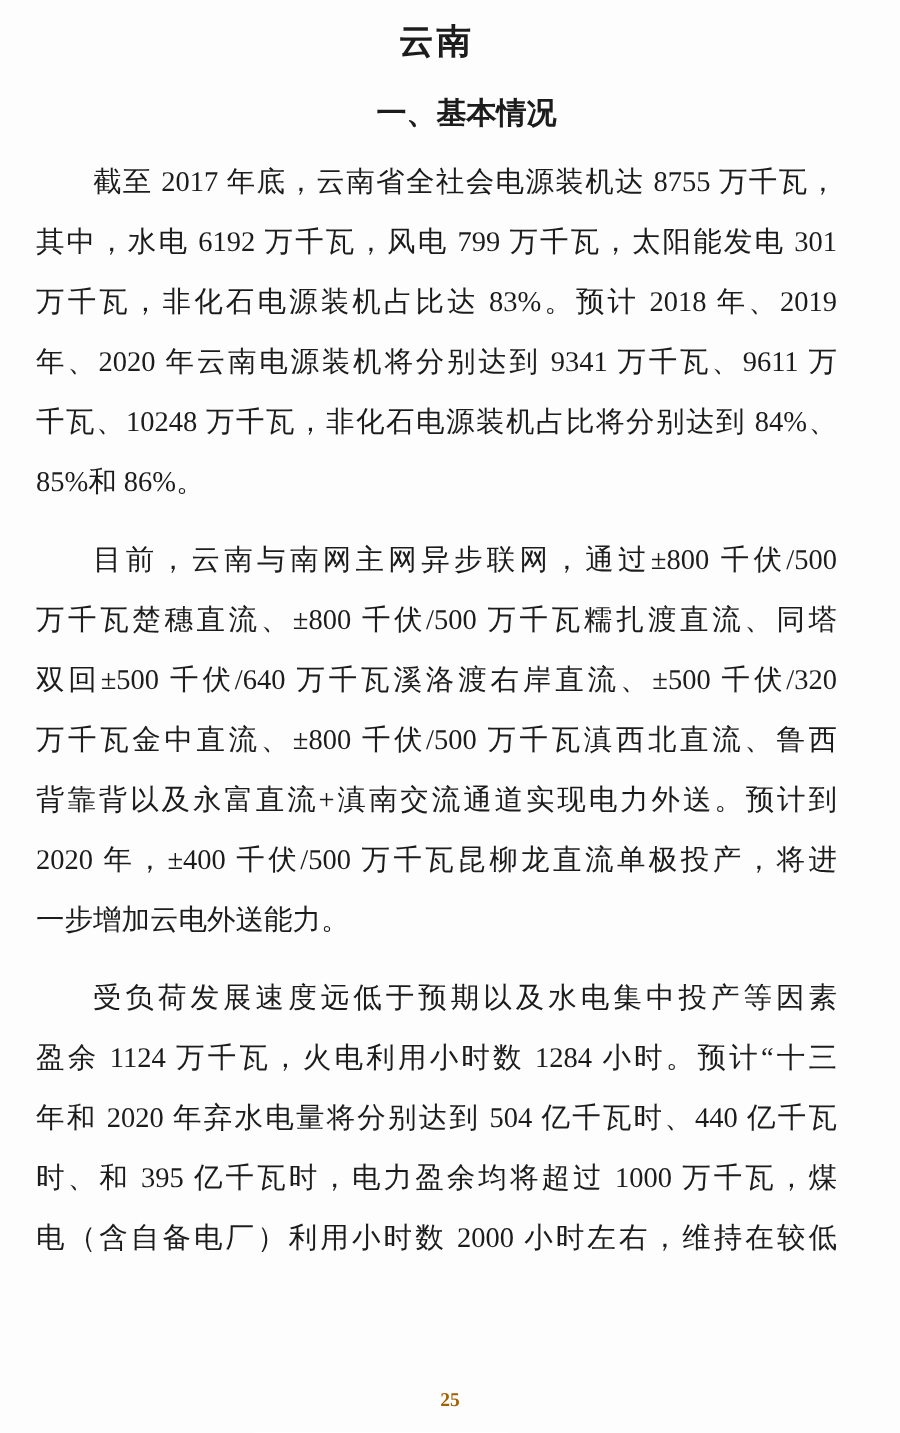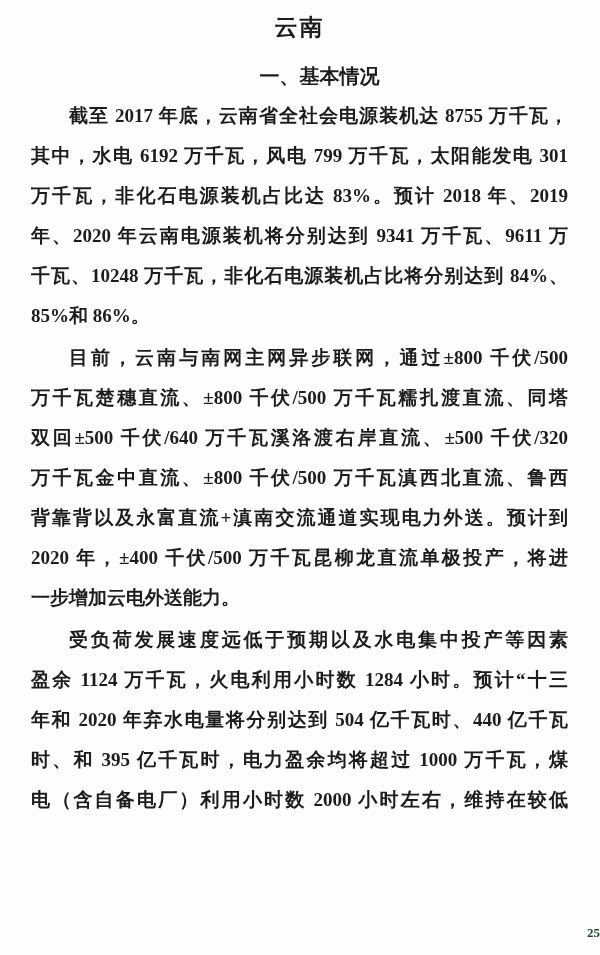--- a/index.html
+++ b/index.html
@@ -8,21 +8,21 @@
     background: #ffffff;
   }
   .page {
     position: relative;
     width: 600px;
     height: 955px;
     box-sizing: border-box;
     background: #fdfdfd;
     color: #1c1c1c;
     font-family: "Liberation Serif", "DejaVu Serif", serif;
-    padding: 12px 30px 0 29px;
+    padding: 12px 30px 0 12px;
     overflow: hidden;
   }
   .doc-title {
     margin: 0;
     text-align: center;
     font-size: 23px;
     font-weight: bold;
     line-height: 32px;
     letter-spacing: 2px;
   }
@@ -31,46 +31,45 @@
     font-size: 20px;
     font-weight: bold;
     line-height: 28px;
     text-indent: 2em;
     text-align: center;
   }
   .doc-body {
     margin-top: 6px;
   }
   .para {
-    margin: 2px;
-    font-weight: bold;
+    margin: 12px;
   }
   .line {
     font-size: 19px;
     line-height: 40px;
     white-space: nowrap;
     text-align: justify;
     text-align-last: justify;
     overflow: hidden;
   }
   .line.first {
     text-indent: 2em;
   }
   .line.end {
     text-align-last: left;
   }
   .page-number {
     position: absolute;
     bottom: 14px;
     left: 0;
     width: 100%;
-    text-align: right;
+    text-align: center;
     font-size: 13px;
     font-weight: bold;
-    color: #14532d;
+    color: #a16207;
   }
 </style>
 </head>
 <body>
 
 <div class="page">
 
   <h1 class="doc-title">云南</h1>
 
   <h2 class="section-heading">一、基本情况</h2>

